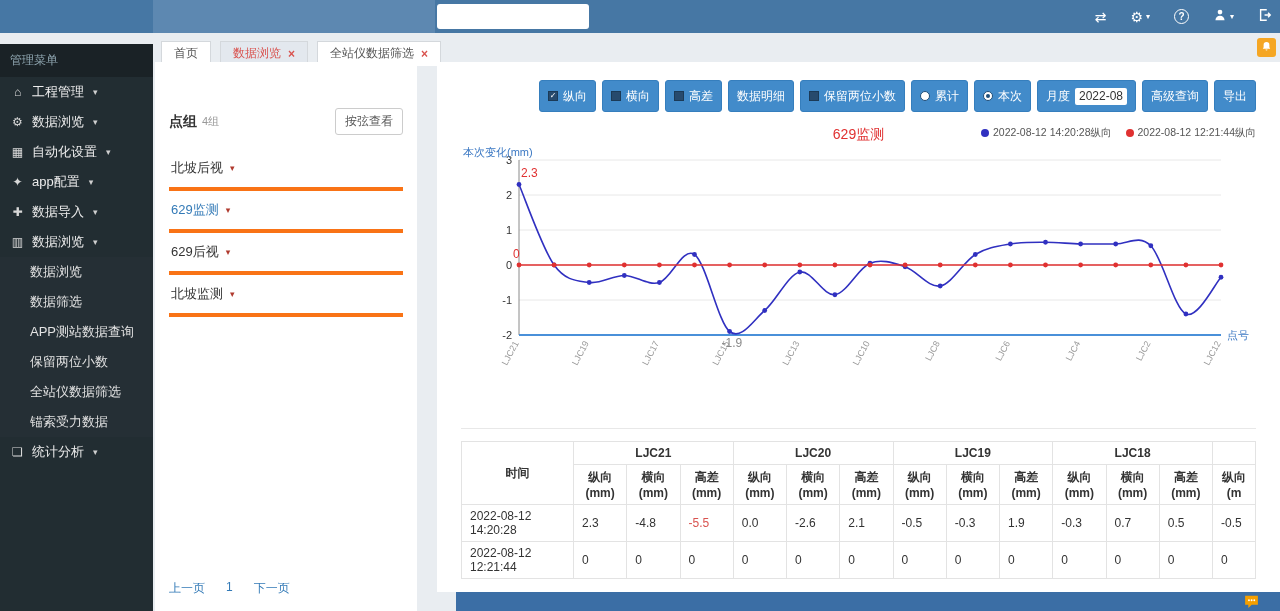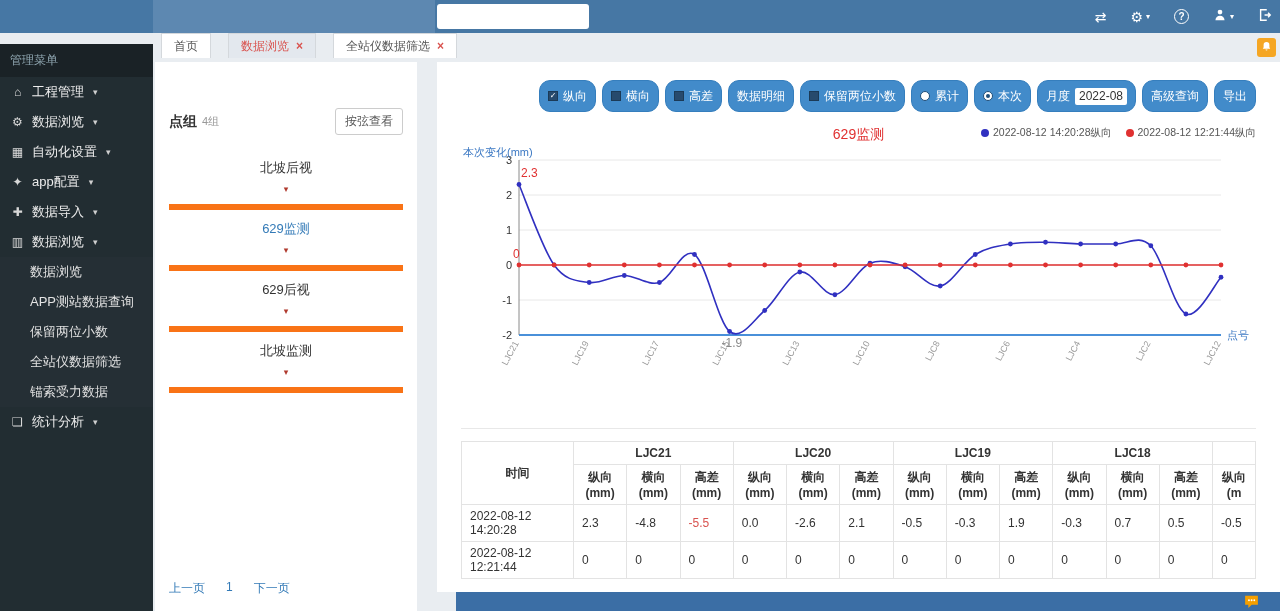--- a/index.html
+++ b/index.html
@@ -19,44 +19,44 @@
   
   .sidebar { position:absolute; left:0; top:44px; width:153px; height:602px; background:#222d32; z-index:5; }
   .sidebar-header { padding:8px 10px; font-size:12px; color:#8fa6b0; background:#1a2226; }
   .sbitem { display:flex; align-items:center; gap:7px; padding:6px 10px; color:#ececec; font-size:13px; cursor:pointer; }
   .sbicon { width:15px; text-align:center; font-size:12px; color:#d8d8d8; }
   .sbcaret { font-size:9px; color:#cfcfcf; margin-left:2px; }
   .submenu { background:#252f35; }
   .sbsub { padding:6px 10px 6px 30px; color:#e2e2e2; font-size:13px; cursor:pointer; }
 
   
-  .tabbar { position:absolute; left:153px; top:33px; right:0; height:40px; display:flex; align-items:flex-start; padding-left:8px; gap:17px; }
+  .tabbar { position:absolute; left:153px; top:33px; right:0; height:40px; display:flex; align-items:center; padding-left:8px; gap:9px; }
   .tab { display:flex; align-items:center; gap:7px; height:25px; padding:0 12px; background:#fff; border:1px solid #d4d8dc; border-bottom:none; font-size:12px; color:#555; cursor:pointer; }
   .tab.active { background:#e3e8ee; color:#d9534f; }
   .tclose { color:#d9534f; font-weight:bold; font-size:12px; cursor:pointer; }
 
   
   .bell { position:absolute; right:4px; top:38px; width:19px; height:19px; background:#f5a623; border:none; border-radius:3px; display:flex; align-items:center; justify-content:center; cursor:pointer; z-index:8; padding:0; }
 
   
   .pointcard { position:absolute; left:155px; top:62px; width:262px; bottom:0; background:#fff; padding:14px; }
   .pg-head { display:flex; align-items:center; margin-bottom:14px;margin-top:32px; }
   .pg-title { font-size:14px; font-weight:bold; color:#333; }
   .pg-count { font-size:11px; color:#999; margin-left:5px; }
   .pg-view-btn { margin-left:auto; border:1px solid #ccc; background:#fff; border-radius:3px; font-size:12px; padding:4px 9px; color:#555; cursor:pointer; font-family:inherit; }
-  .pgitem { display:flex; align-items:center; gap:7px; padding:10px 2px; border-bottom:6px solid #f97316; font-size:13px; color:#333; cursor:pointer;flex-direction:column; }
+  .pgitem { display:flex; align-items:center; gap:7px; padding:10px 2px; border-bottom:4px solid #f97316; font-size:13px; color:#333; cursor:pointer; }
   .pgitem.active .pglabel { color:#337ab7; }
   .pgcaret { color:#b03a2e; font-size:9px; }
   .pg-pagination { position:absolute; bottom:14px; left:14px; font-size:12px; color:#337ab7; display:flex; gap:21px; }
   .pg-pagination span { cursor:pointer; }
 
   
   .mainpanel { position:absolute; left:437px; top:62px; right:0; bottom:19px; background:#fff; padding:18px 24px; overflow:hidden; }
   .toolbar { display:flex; justify-content:flex-end; align-items:center; gap:6px; }
-  .tbtn { background:#428bca; color:#fff; border:1px solid #357ebd; border-radius:11px; font-size:12px; padding:15px 8px; display:flex; align-items:center; gap:5px; cursor:pointer; height:23px; font-family:inherit; white-space:nowrap; }
+  .tbtn { background:#428bca; color:#fff; border:1px solid #357ebd; border-radius:3px; font-size:12px; padding:15px 8px; display:flex; align-items:center; gap:5px; cursor:pointer; height:23px; font-family:inherit; white-space:nowrap; }
   .cb { width:10px; height:10px; background:#274a6d; border:1px solid #1b3a57; display:inline-flex; align-items:center; justify-content:center; }
   .cb.checked::after { content:"✓"; color:#fff; font-size:8px; line-height:1; }
   .rd { width:10px; height:10px; border-radius:50%; background:#fff; border:1px solid #1f4e79; display:inline-flex; align-items:center; justify-content:center; }
   .rd.checked::after { content:""; width:4px; height:4px; border-radius:50%; background:#1f4e79; }
   .month-input { width:52px; height:17px; border:none; border-radius:2px; font-size:12px; padding:0 4px; color:#333; font-family:inherit; }
 
   .chartwrap { position:relative; margin-top:10px; height:300px; }
   .chart-title { position:absolute; top:4px; left:0; right:0; text-align:center; color:#e03131; font-size:14px; }
   .legend { position:absolute; top:4px; right:0; display:flex; gap:14px; align-items:center; font-size:10.5px; color:#555; }
   .lgitem { display:flex; align-items:center; gap:4px; cursor:pointer; }
@@ -142,20 +142,21 @@
           <span class="sblabel">数据导入</span>
           <span class="sbcaret">▾</span>
         </div>
         <div class="sbitem">
           <span class="sbicon">▥</span>
           <span class="sblabel">数据浏览</span>
           <span class="sbcaret">▾</span>
         </div>
         <div class="submenu">
           <div class="sbsub">数据浏览</div>
+          <div class="sbsub">数据筛选</div>
           <div class="sbsub">APP测站数据查询</div>
           <div class="sbsub">保留两位小数</div>
           <div class="sbsub">全站仪数据筛选</div>
           <div class="sbsub">锚索受力数据</div>
         </div>
         <div class="sbitem">
           <span class="sbicon">❏</span>
           <span class="sblabel">统计分析</span>
           <span class="sbcaret">▾</span>
         </div>

